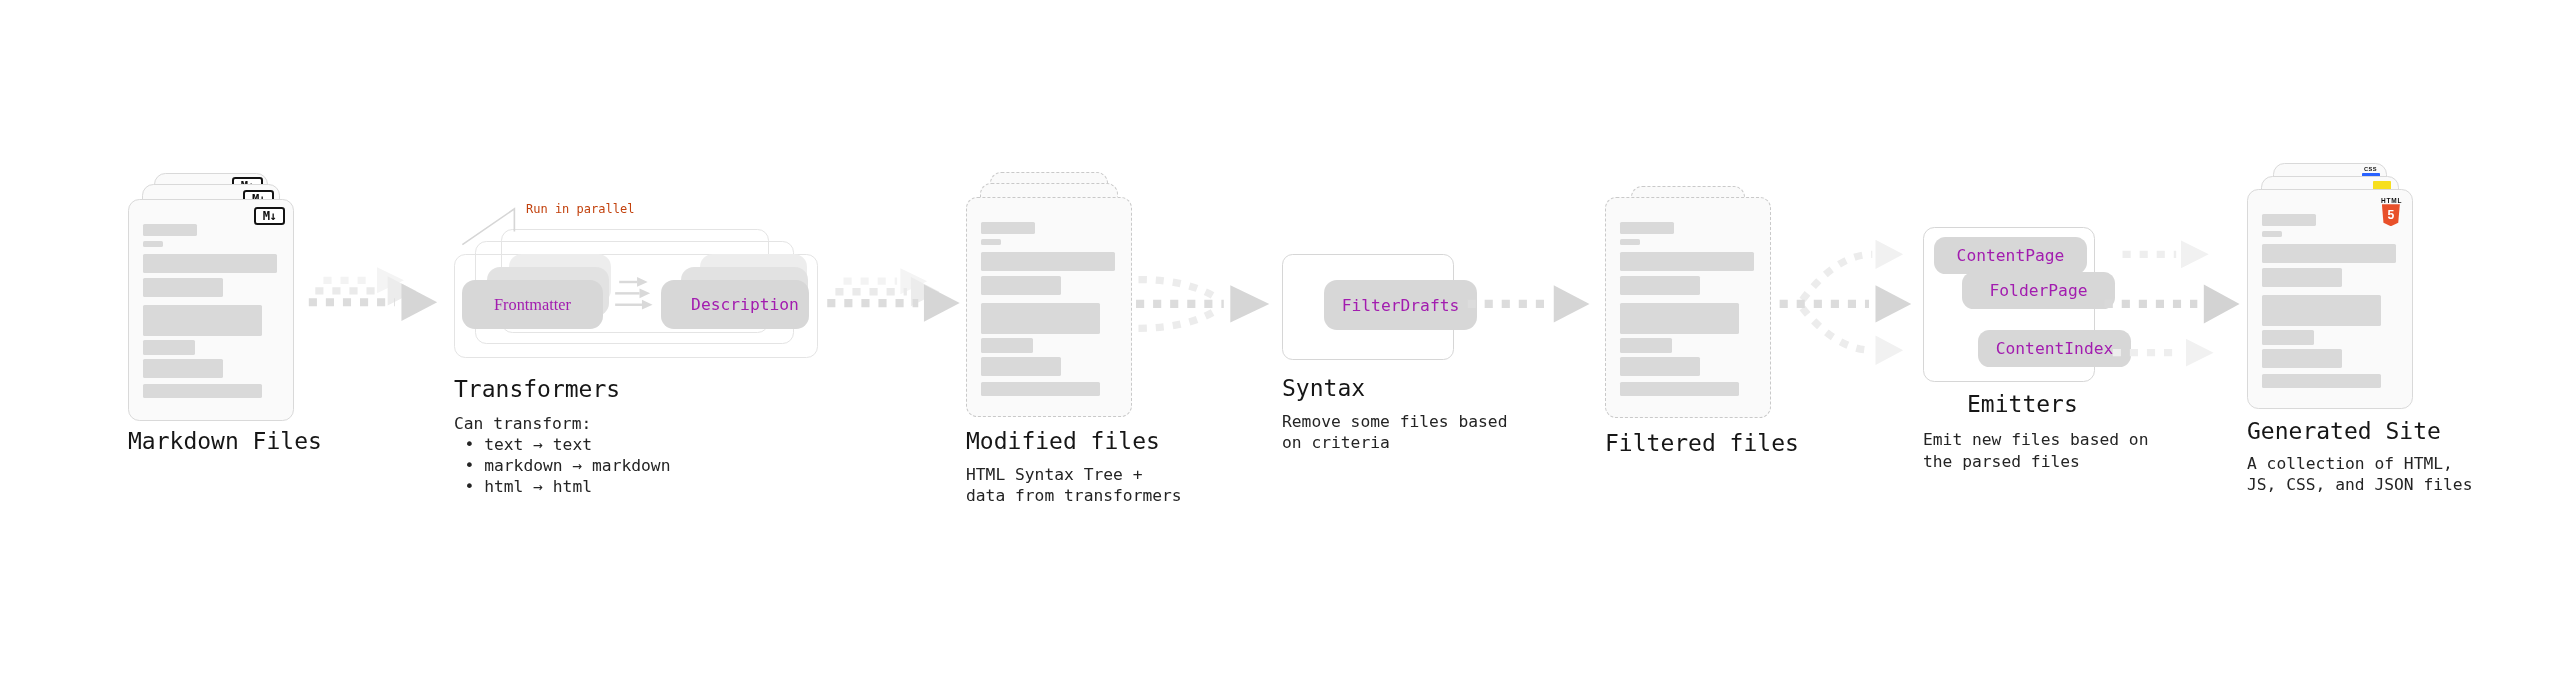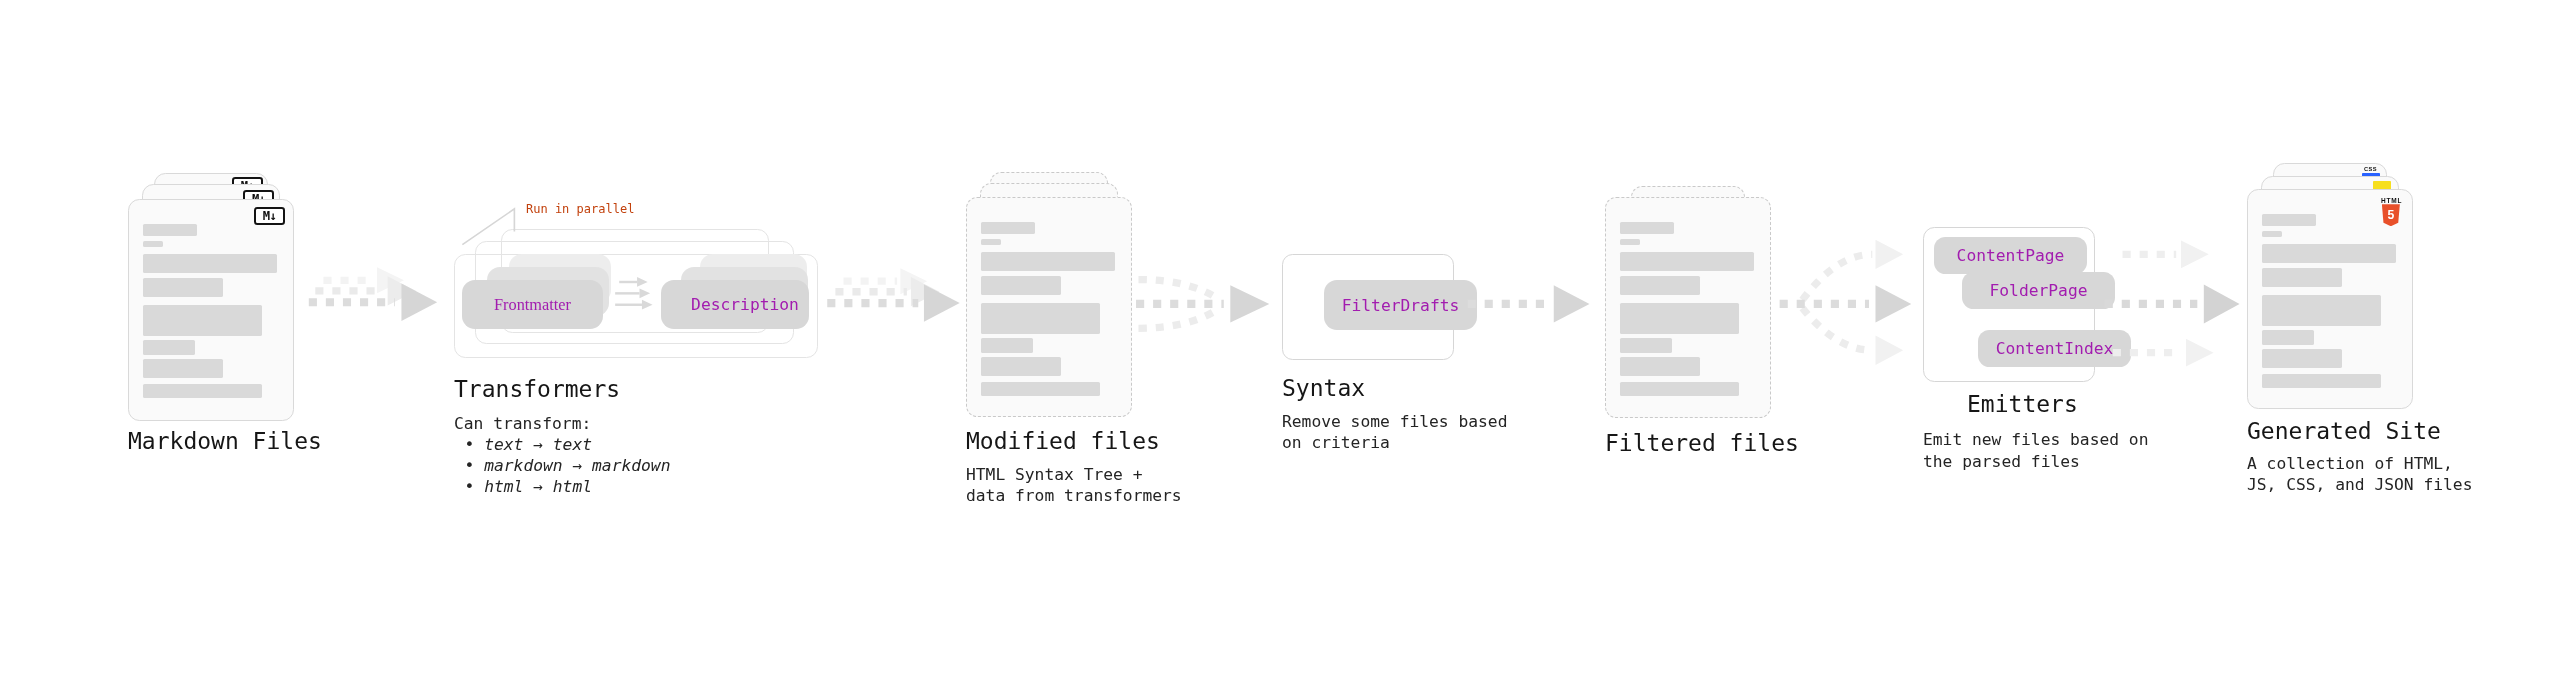--- a/index.html
+++ b/index.html
@@ -42,21 +42,21 @@
           font-size:16.3px;color:#a21caf;white-space:nowrap;}
   .ghost{position:absolute;border-radius:13px;}
   .g-mid{background:#e2e2e2;}
   .g-light{background:#ededed;}
   .emit-btn{border-radius:11.4px;}
 
   
   .t-title{position:absolute;font-size:23px;font-weight:500;color:#161616;white-space:nowrap;line-height:28px;}
   .t-body{position:absolute;font-size:16.3px;color:#242424;white-space:nowrap;}
   .t-body div{white-space:nowrap;}
-  .indent{padding-left:10.6px;font-style:italic;}
+  .indent{padding-left:10.6px;}
   .callout-text{position:absolute;font-size:12px;color:#c2410c;white-space:nowrap;}
 </style>
 </head>
 <body>
 
 <div class="canvas">
 
   <div>
     <div class="file-card" style="left:154px;top:173px;width:114px;height:203px;">
       <div class="md-badge" style="right:4.1px;top:3.3px;">M↓</div>

